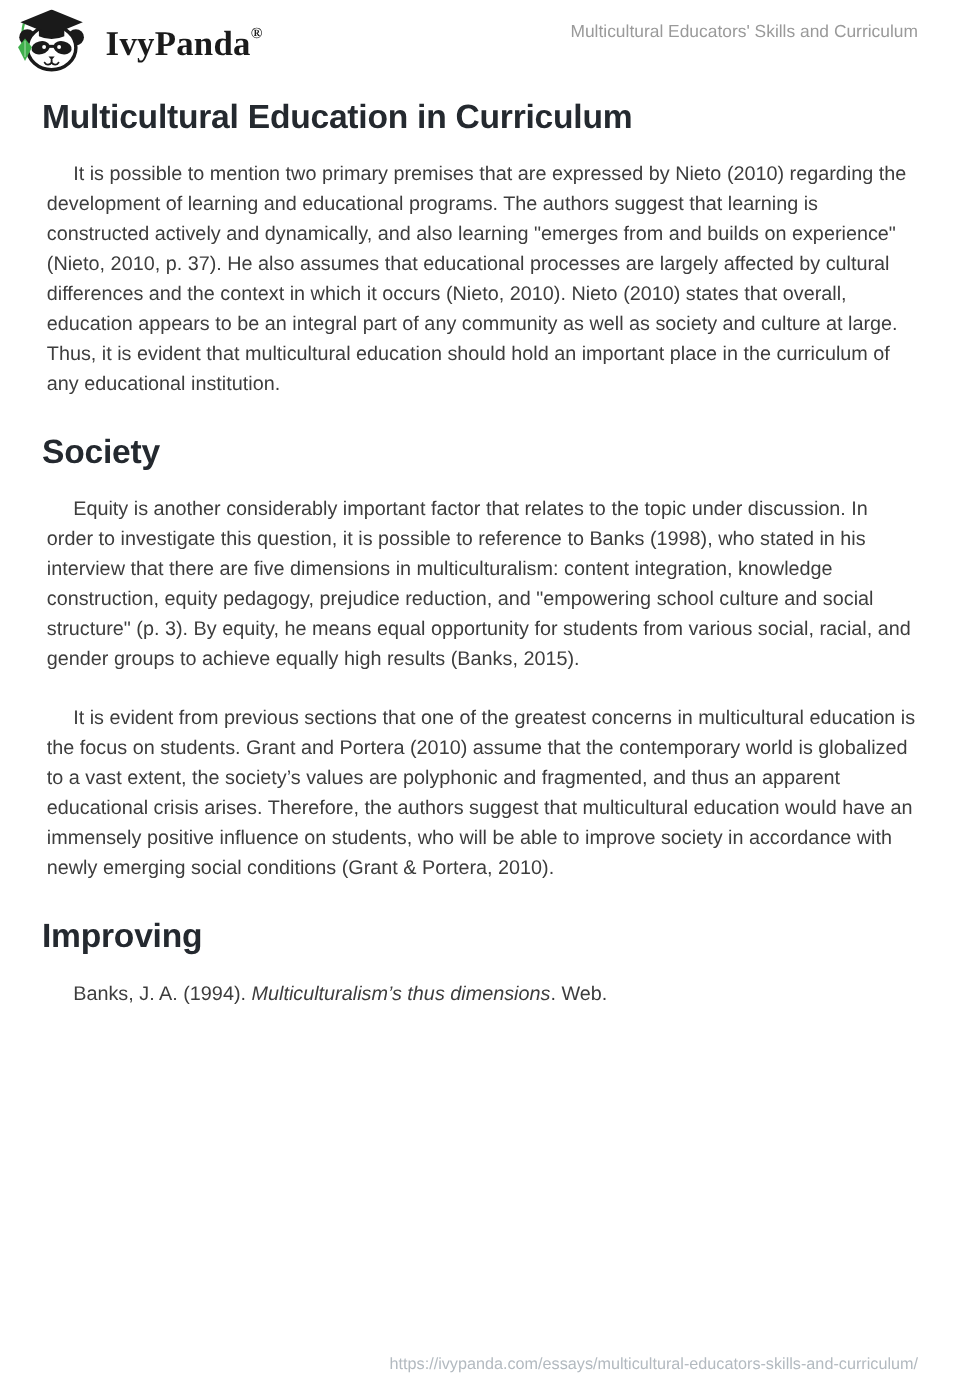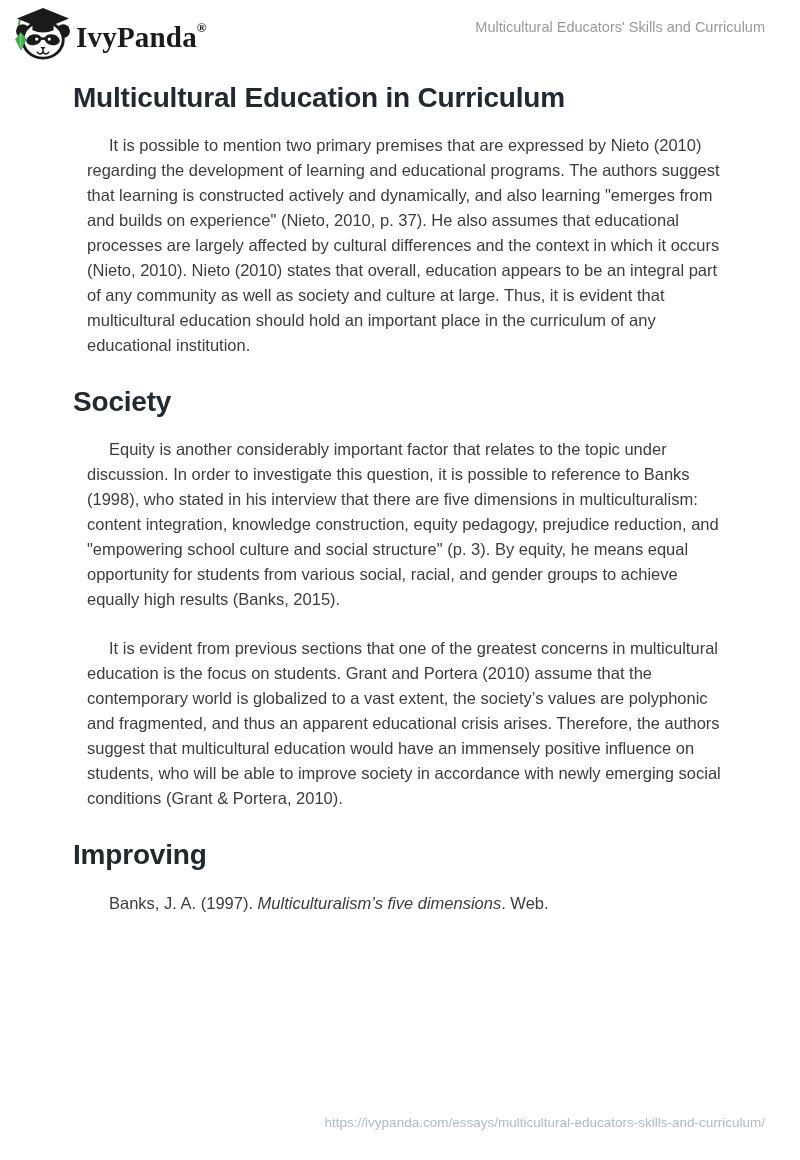--- a/index.html
+++ b/index.html
@@ -14,21 +14,21 @@
   .page-header {
     display: flex;
     justify-content: space-between;
     align-items: flex-start;
     padding: 8px 35px 0 14px;
     height: 62px;
   }
   .brand {
     display: flex;
     align-items: center;
-    gap: 4px;
+    gap: 16px;
   }
   .logo-svg { width: 58px; height: 52px; display: block; }
   .brand-text {
     font-family: "Liberation Serif", "DejaVu Serif", serif;
     font-weight: bold;
     font-size: 29px;
     color: #1b1b1b;
     letter-spacing: 0.2px;
     line-height: 1;
     margin-top: 6px;
@@ -40,41 +40,41 @@
     color: #1b1b1b;
     vertical-align: top;
     position: relative;
     top: -2px;
   }
   .doc-title {
     font-size: 14.5px;
     color: #9a9a9a;
     margin-top: 11px;
   }
-  main { padding: 0 73px; }
+  main { padding: 0 35px; }
   h1, h2 {
     font-size: 28px;
     font-weight: bold;
     color: #24292f;
     line-height: 1.4;
     letter-spacing: -0.2px;
     margin: 22px 0 0 0;
   }
   h1 { margin-top: 16px; }
   main p {
     font-size: 16.5px;
     line-height: 25px;
     color: #3d3d3d;
-    margin: 16px 0 24px 14px;
+    margin: 16px 0 24px 4px;
     text-indent: 22px;
   }
   .reference em { font-style: italic; }
   .page-footer {
     position: absolute;
-    bottom: 30px;
+    bottom: 16px;
     right: 35px;
     padding-left: 45px;
   }
   .footer-url {
     font-size: 13.5px;
     color: #b3bac0;
   }
 </style>
 </head>
 <body>
@@ -113,18 +113,18 @@
 <main>
   <h1>Multicultural Education in Curriculum</h1>
   <p>It is possible to mention two primary premises that are expressed by Nieto (2010) regarding the development of learning and educational programs. The authors suggest that learning is constructed actively and dynamically, and also learning "emerges from and builds on experience" (Nieto, 2010, p. 37). He also assumes that educational processes are largely affected by cultural differences and the context in which it occurs (Nieto, 2010). Nieto (2010) states that overall, education appears to be an integral part of any community as well as society and culture at large. Thus, it is evident that multicultural education should hold an important place in the curriculum of any educational institution.</p>
 
   <h2>Society</h2>
   <p>Equity is another considerably important factor that relates to the topic under discussion. In order to investigate this question, it is possible to reference to Banks (1998), who stated in his interview that there are five dimensions in multiculturalism: content integration, knowledge construction, equity pedagogy, prejudice reduction, and "empowering school culture and social structure" (p. 3). By equity, he means equal opportunity for students from various social, racial, and gender groups to achieve equally high results (Banks, 2015).</p>
 
   <p>It is evident from previous sections that one of the greatest concerns in multicultural education is the focus on students. Grant and Portera (2010) assume that the contemporary world is globalized to a vast extent, the society’s values are polyphonic and fragmented, and thus an apparent educational crisis arises. Therefore, the authors suggest that multicultural education would have an immensely positive influence on students, who will be able to improve society in accordance with newly emerging social conditions (Grant &amp; Portera, 2010).</p>
 
   <h2>Improving</h2>
-  <p class="reference"><span>Banks, J. A. (1997). </span><em>Multiculturalism’s five dimensions</em><span>. Web.</span></p>
+  <p class="reference"><span>Banks, J. A. (1994). </span><em>Multiculturalism’s thus dimensions</em><span>. Web.</span></p>
 </main>
 
 <footer class="page-footer">
   <div class="footer-url">https://ivypanda.com/essays/multicultural-educators-skills-and-curriculum/</div>
 </footer>
 
 </body></html>

